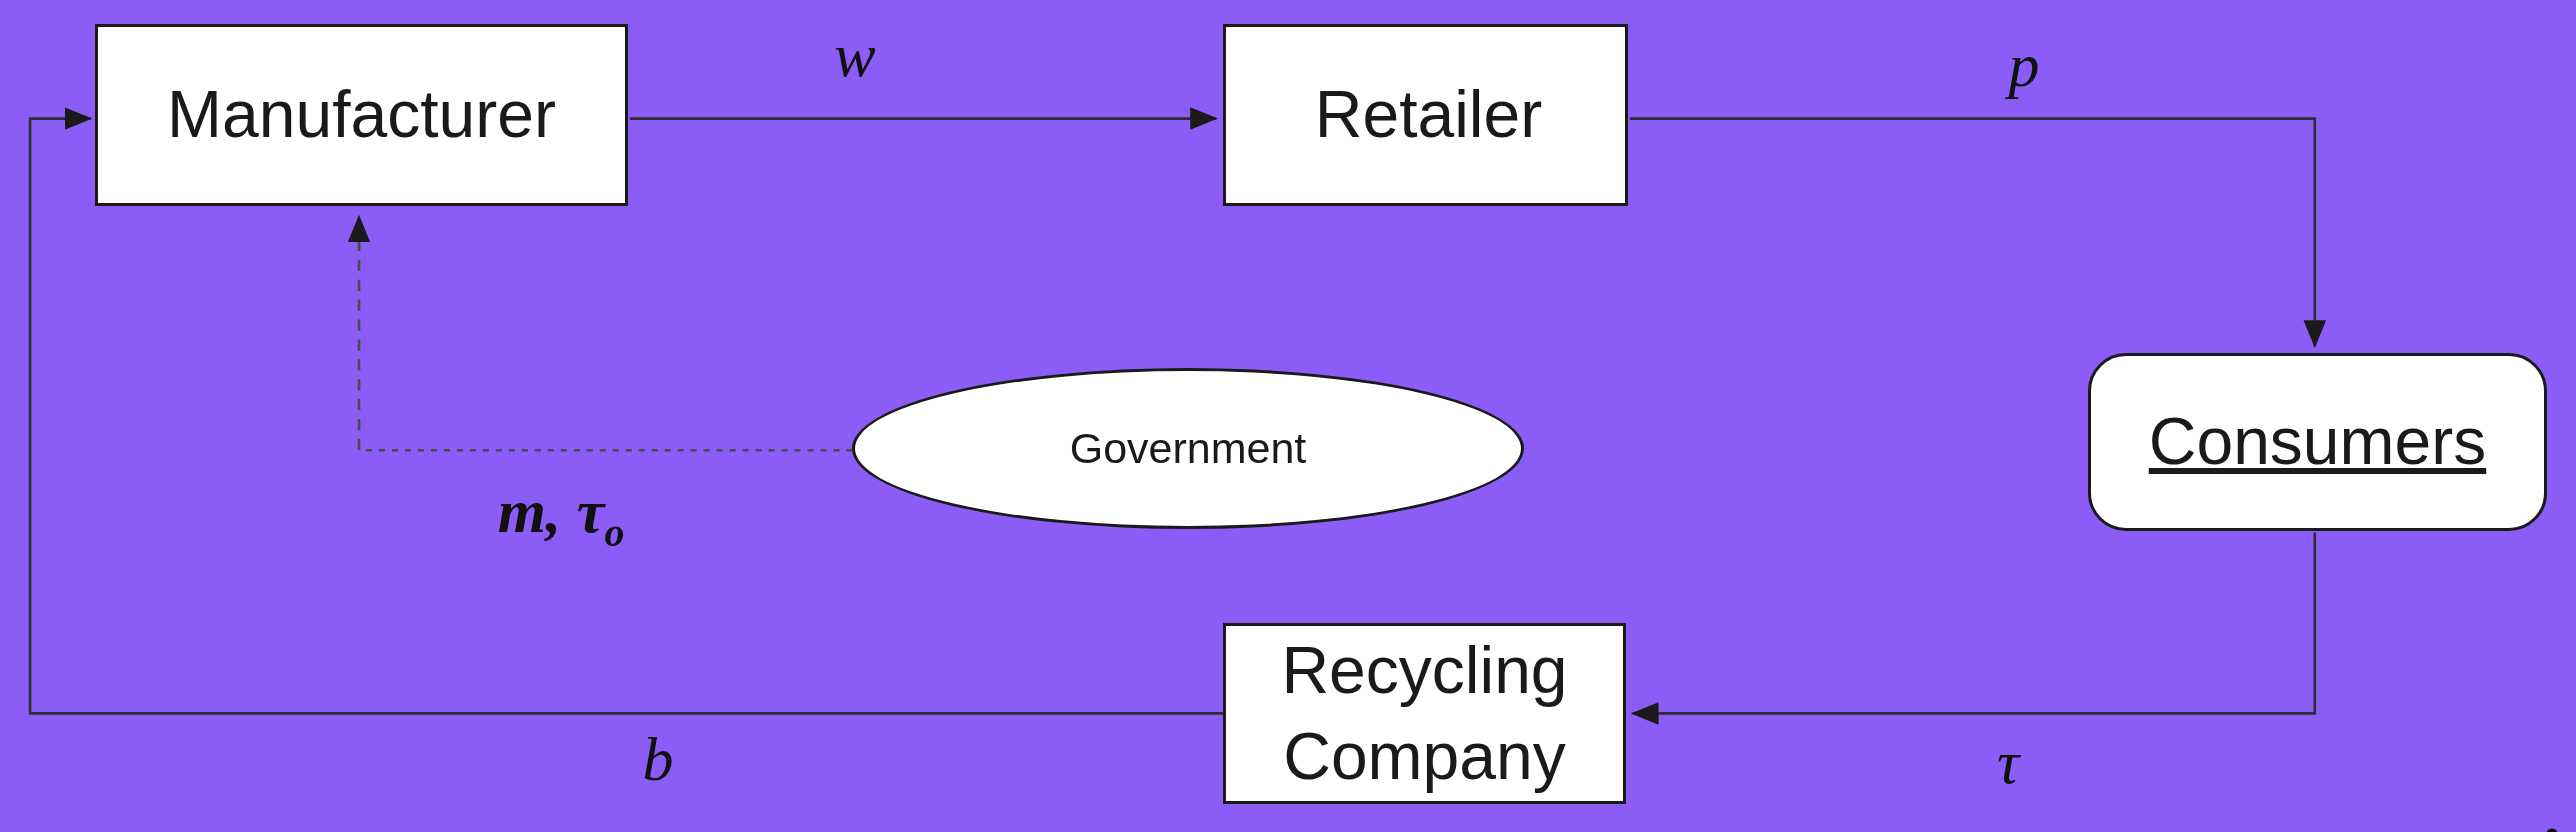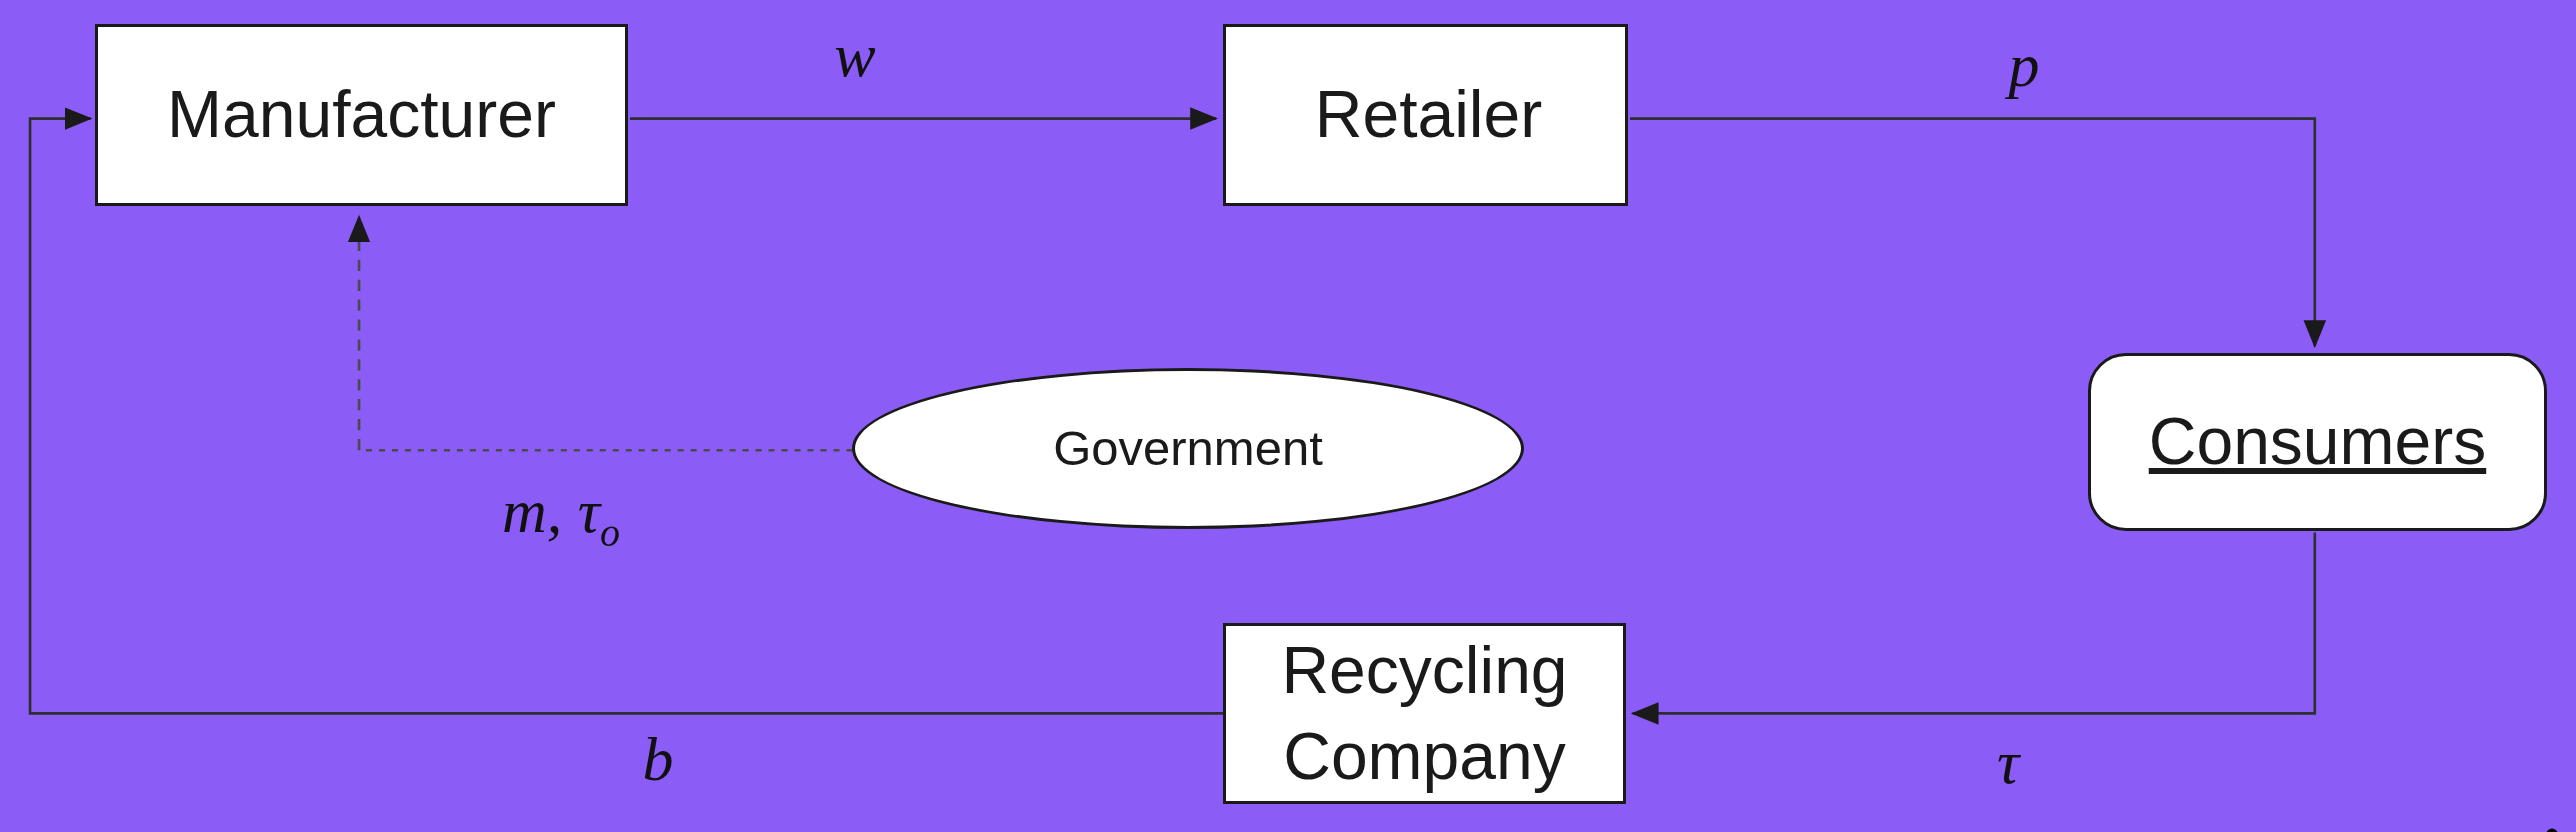--- a/index.html
+++ b/index.html
@@ -35,39 +35,39 @@
   }
   #manufacturer-box { left: 95px; top: 24px;  width: 533px; height: 182px; }
   #retailer-box     { left: 1223px; top: 24px; width: 405px; height: 182px; padding-left: 6px; }
   #consumers-box    { left: 2088px; top: 353px; width: 459px; height: 178px; border-radius: 38px; text-decoration: underline; }
   #recycling-box    { left: 1223px; top: 623px; width: 403px; height: 181px; }
   #government-ellipse {
     left: 852px; top: 368px; width: 672px; height: 161px;
     border-radius: 50%;
     border-width: 3.5px;
   }
-  #government-ellipse .node-label { font-size: 49px; }
+  #government-ellipse .node-label { font-size: 43px; }
   .edge-label {
     position: absolute;
     transform: translate(-50%, -50%);
     font-family: "Liberation Serif", "DejaVu Serif", serif;
     font-style: italic;
     font-size: 62px;
     color: #111111;
     white-space: nowrap;
   }
   .edge-label sub {
     font-size: 40px;
     line-height: 0;
     vertical-align: -0.35em;
     font-style: italic;
   }
   #edge-label-w      { left: 855px;  top: 55px; }
   #edge-label-p      { left: 2024px; top: 65px; }
-  #edge-label-m-tau  { left: 561px;  top: 511px; }
+  #edge-label-m-tau  { left: 561px;  top: 511px; font-weight: bold; }
   #edge-label-b      { left: 658px;  top: 759px; }
   #edge-label-tau    { left: 2008px; top: 762px; }
   #trailing-period {
     position: absolute;
     left: 2552px; top: 816px;
     transform: translate(-50%, -50%);
     font-size: 68px;
     font-weight: bold;
     color: #000000;
     font-family: "Liberation Serif", serif;

